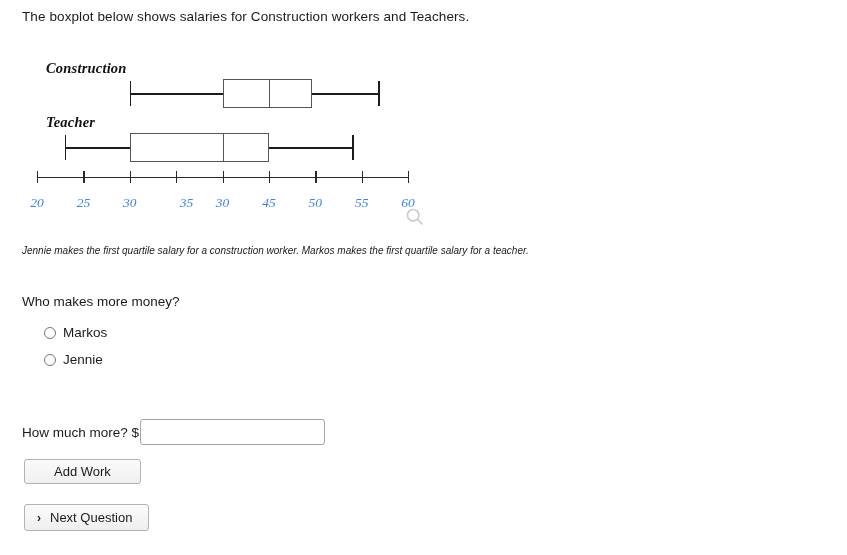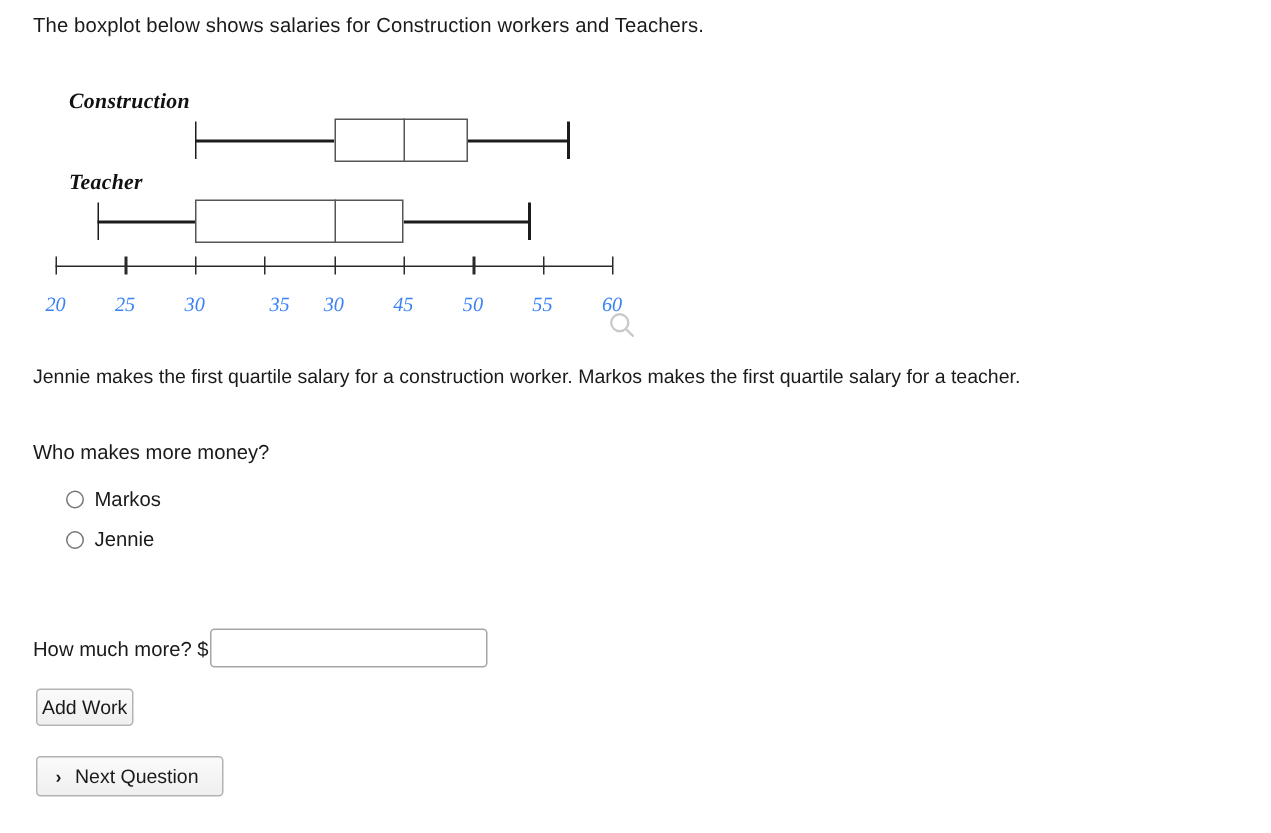--- a/index.html
+++ b/index.html
@@ -33,21 +33,21 @@
     font-style:italic;font-size:13.5px;color:#3b82f6;text-align:center;width:34px;
   }
   .axistitle{
     position:absolute;top:33px;left:0;width:440px;text-align:center;
     font-family:"Liberation Serif",serif;font-style:italic;font-size:14px;color:#111;
     padding-left:25px;box-sizing:border-box;
   }
   .magnifier{position:absolute;left:404px;top:206px;width:22px;height:22px;}
 
   
-  .scenario{position:absolute;left:22px;top:241px;width:706px;line-height:19px;font-size:13px;color:#1a1a1a;}
+  .scenario{position:absolute;left:22px;top:241px;width:706px;line-height:19px;font-size:10px;color:#1a1a1a;font-style:italic;}
   .question{position:absolute;left:22px;top:294px;font-size:13.5px;color:#1a1a1a;}
 
   .choices{position:absolute;left:44px;top:319px;}
   .choice{display:flex;align-items:center;height:27px;cursor:pointer;text-align:center;}
   .radio{
     width:12px;height:12px;border:1px solid #767676;border-radius:50%;
     background:#fff;box-sizing:border-box;margin-right:7px;flex:0 0 auto;
   }
   .choice-label{font-size:13.5px;color:#1a1a1a;}
 
@@ -58,21 +58,21 @@
     background:#fff;margin-left:1px;font-size:13px;padding:0 6px;
     font-family:"Liberation Sans",sans-serif;color:#1a1a1a;box-sizing:border-box;
   }
 
   .btn{
     position:absolute;border:1px solid #b3b3b3;border-radius:3px;
     background:linear-gradient(#fbfbfb,#efefef);
     font-family:"Liberation Sans",sans-serif;font-size:13px;color:#1a1a1a;
     cursor:pointer;box-sizing:border-box;
   }
-  .btn-addwork{left:24px;top:459px;height:25px;padding:0 3px;}
+  .btn-addwork{left:24px;top:459px;height:25px;padding:0 29px;}
   .btn-next{left:24px;top:504px;height:27px;padding:0 16px 0 12px;display:flex;align-items:center;gap:9px;}
   .chev{font-size:12px;font-weight:bold;line-height:1;}
 </style>
 </head>
 <body>
 
 <div class="page">
 
   <div class="prompt">The boxplot below shows salaries for Construction workers and Teachers.</div>
 

